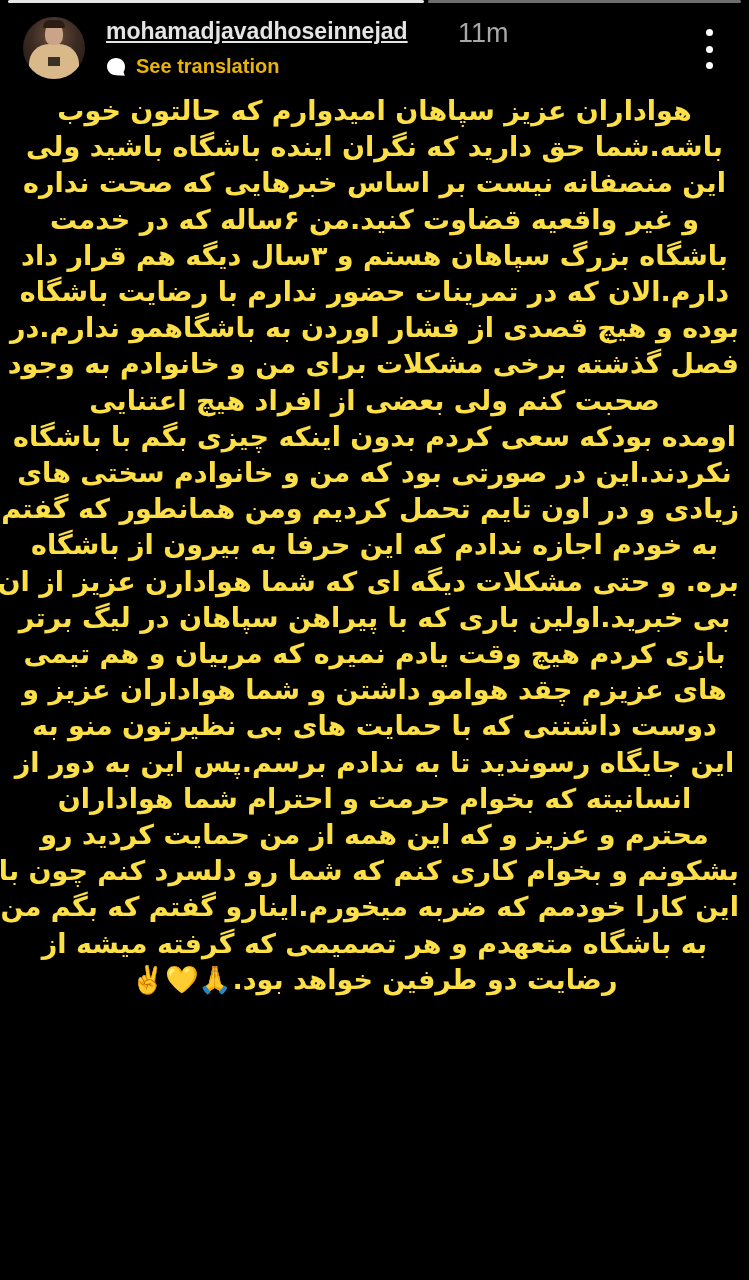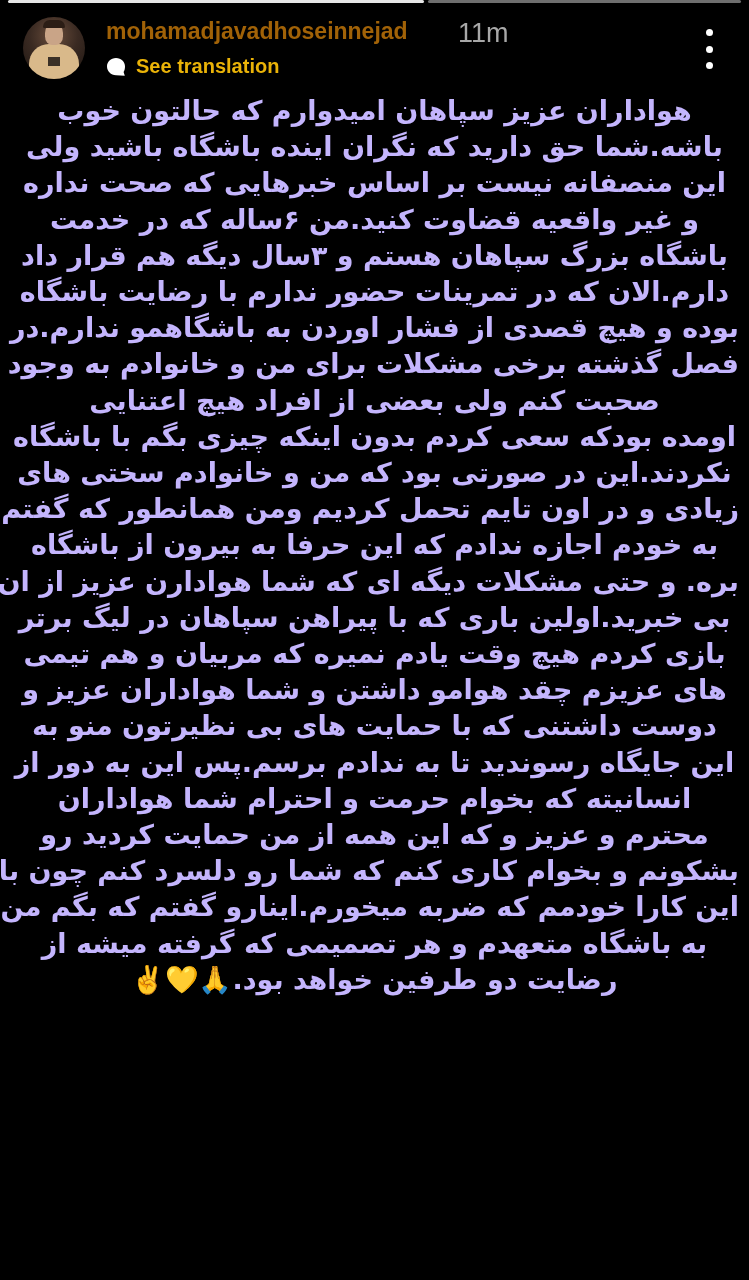--- a/index.html
+++ b/index.html
@@ -82,21 +82,22 @@
       background: #3a3026;
     }
     .username {
       position: absolute;
       left: 106px;
       top: 4px;
       font-family: "Liberation Sans", sans-serif;
       font-weight: bold;
       font-size: 23px;
       letter-spacing: 0px;
-      color: #a16207;
+      color: #e5e5e5;
+      text-decoration: underline;
     }
     .time {
       position: absolute;
       left: 458px;
       top: 4px;
       font-family: "Liberation Sans", sans-serif;
       font-size: 27px;
       color: #a8a8a8;
     }
     .translate {
@@ -144,21 +145,21 @@
       direction: rtl;
       text-align: center;
     }
     .story .line {
       display: block;
       font-family: "DejaVu Sans", sans-serif;
       font-weight: bold;
       font-size: 27px;
       line-height: 36.2px;
       white-space: nowrap;
-      color: #c4b5fd;
+      color: #fde047;
     }
     .emoji {
       font-family: "DejaVu Sans", sans-serif;
     }
   </style>
 </head>
 <body>
 
 <div class="progress">
   <div class="seg" style="flex: 57; background: #e6e6e6;"></div>

